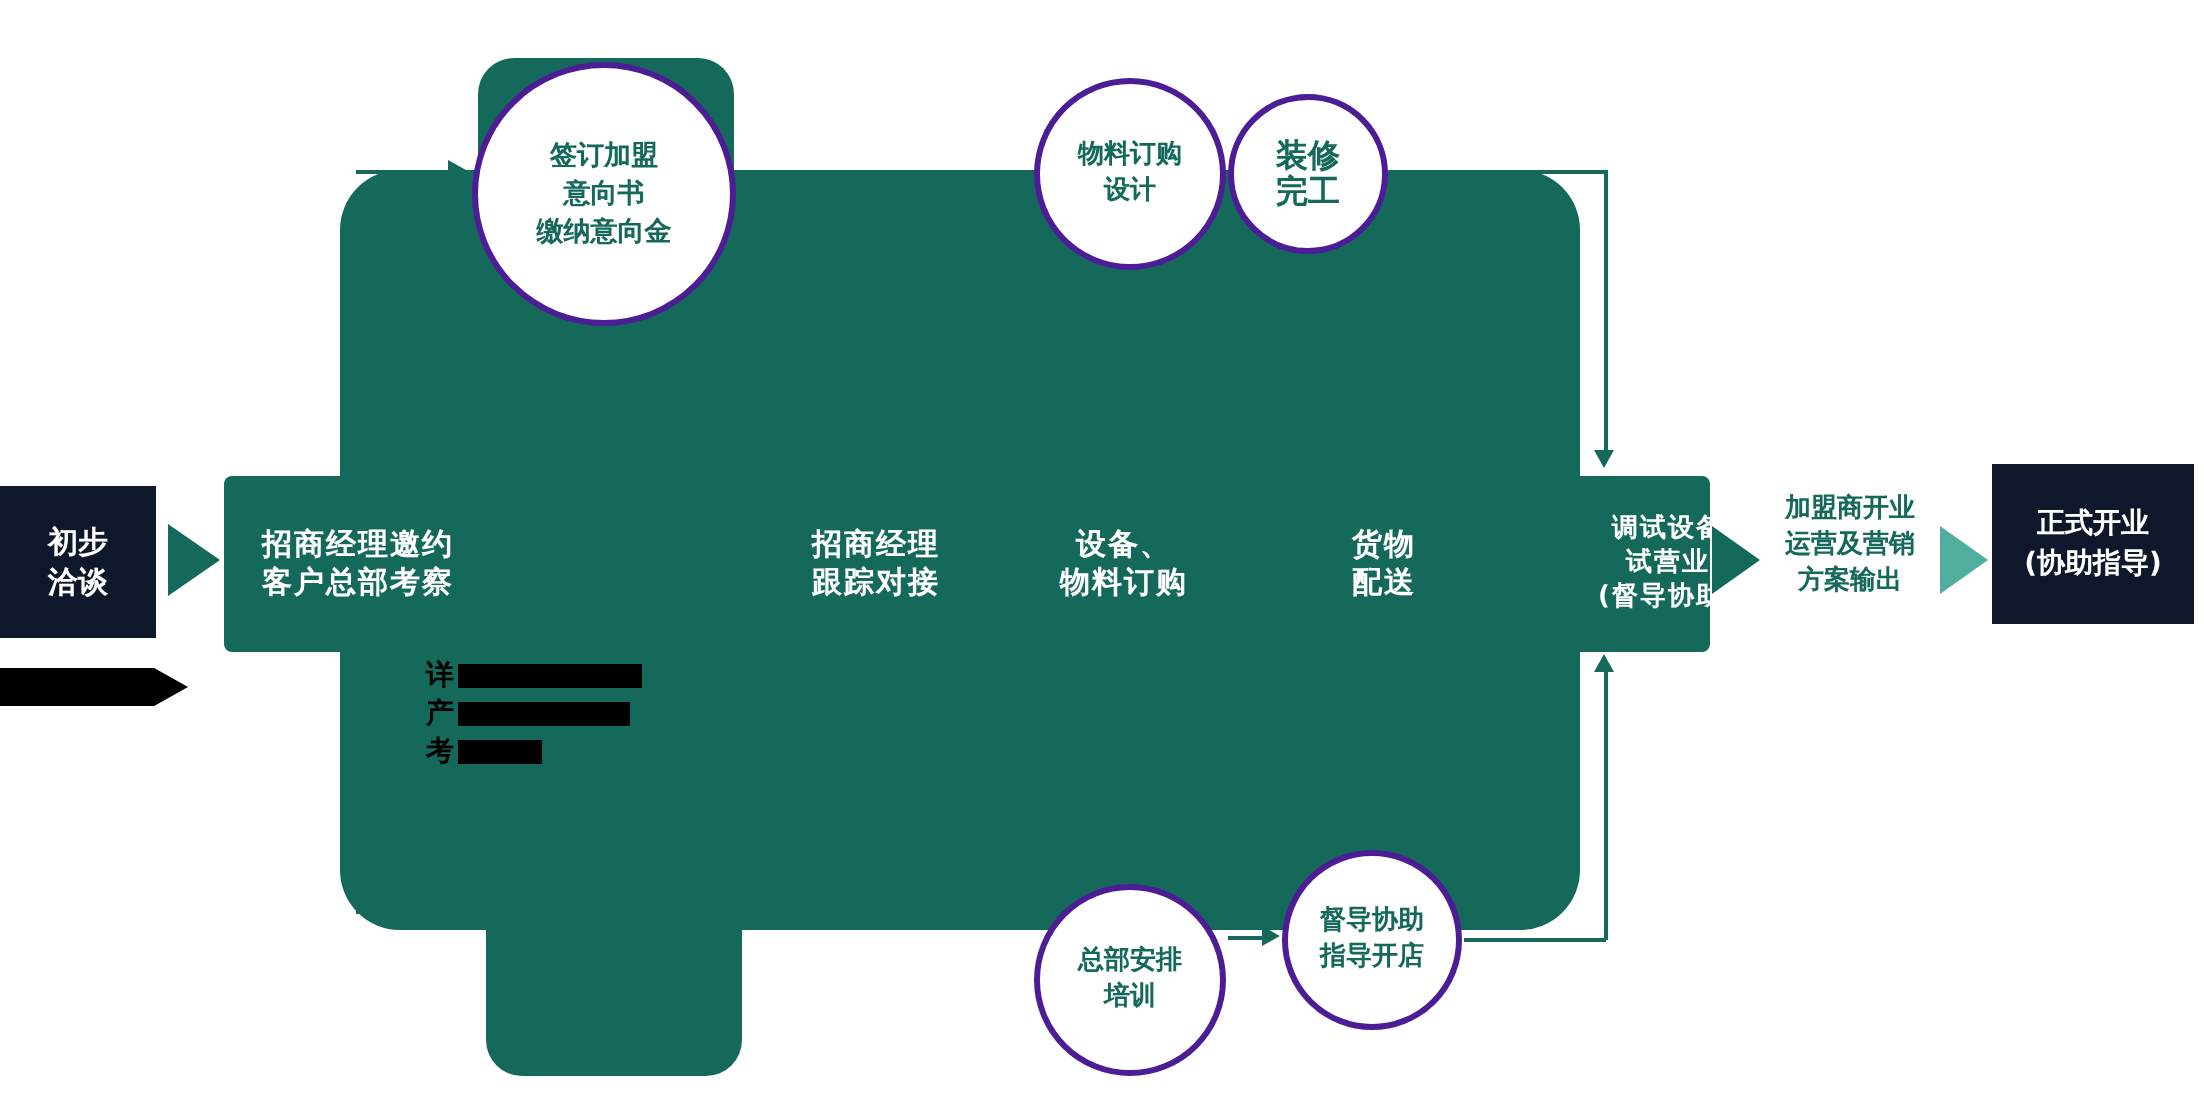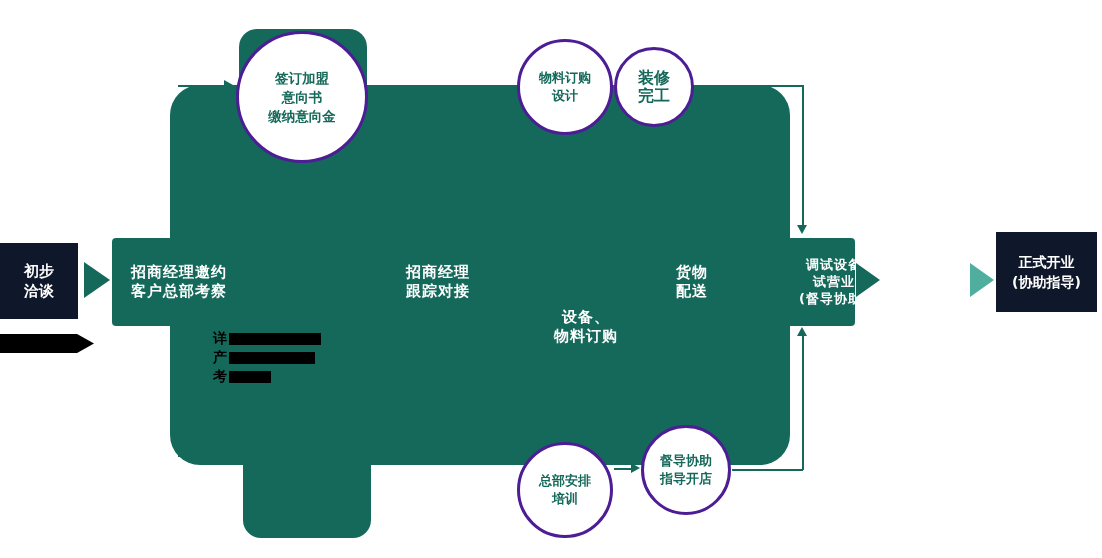--- a/index.html
+++ b/index.html
@@ -86,29 +86,32 @@
   <div class="abs circle pre" style="left:517px;top:442px;width:96px;height:96px;font-size:13px;line-height:18px;">总部安排
 培训</div>
 
   <div class="abs circle pre" style="left:641px;top:425px;width:90px;height:90px;font-size:13px;line-height:18px;">督导协助
 指导开店</div>
 
   <div class="abs steplbl pre" style="left:109px;top:263px;width:140px;font-size:15px;line-height:19px;">招商经理邀约
 客户总部考察</div>
   <div class="abs steplbl pre" style="left:368px;top:263px;width:140px;font-size:15px;line-height:19px;">招商经理
 跟踪对接</div>
-  <div class="abs steplbl pre" style="left:516px;top:263px;width:140px;font-size:15px;line-height:19px;margin-top:45px;">设备、
+  <div class="abs steplbl pre" style="left:492px;top:263px;width:140px;font-size:15px;line-height:19px;">设备、
 物料订购</div>
   <div class="abs steplbl pre" style="left:622px;top:263px;width:140px;font-size:15px;line-height:19px;">货物
 配送</div>
   <div class="abs steplbl pre" style="left:764px;top:256px;width:140px;font-size:13px;line-height:17px;">调试设备
 试营业
 (督导协助)</div>
 
   <div class="abs chev dark" style="left:856px;top:263px;width:24px;height:34px;"></div>
+  <div class="abs whitebox pre" style="left:882px;top:234px;width:86px;height:78px;font-size:13px;line-height:18px;">加盟商开业
+运营及营销
+方案输出</div>
   <div class="abs chev teal" style="left:970px;top:263px;width:24px;height:34px;"></div>
   <div class="abs tealbox pre" style="left:996px;top:232px;width:101px;height:80px;font-size:14px;line-height:20px;">正式开业
 (协助指导)</div>
 
   <div class="abs" style="left:213px;top:329px;width:140px;">
     <div class="obsline">
       <span>详</span><span class="blob" style="width:92px;"></span>
     </div>
     <div class="obsline">
       <span>产</span><span class="blob" style="width:86px;"></span>

